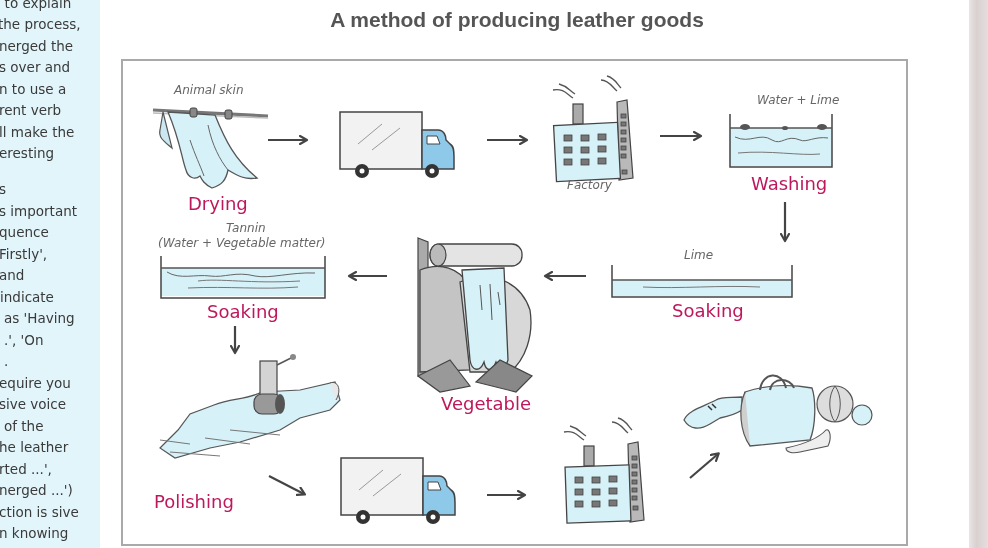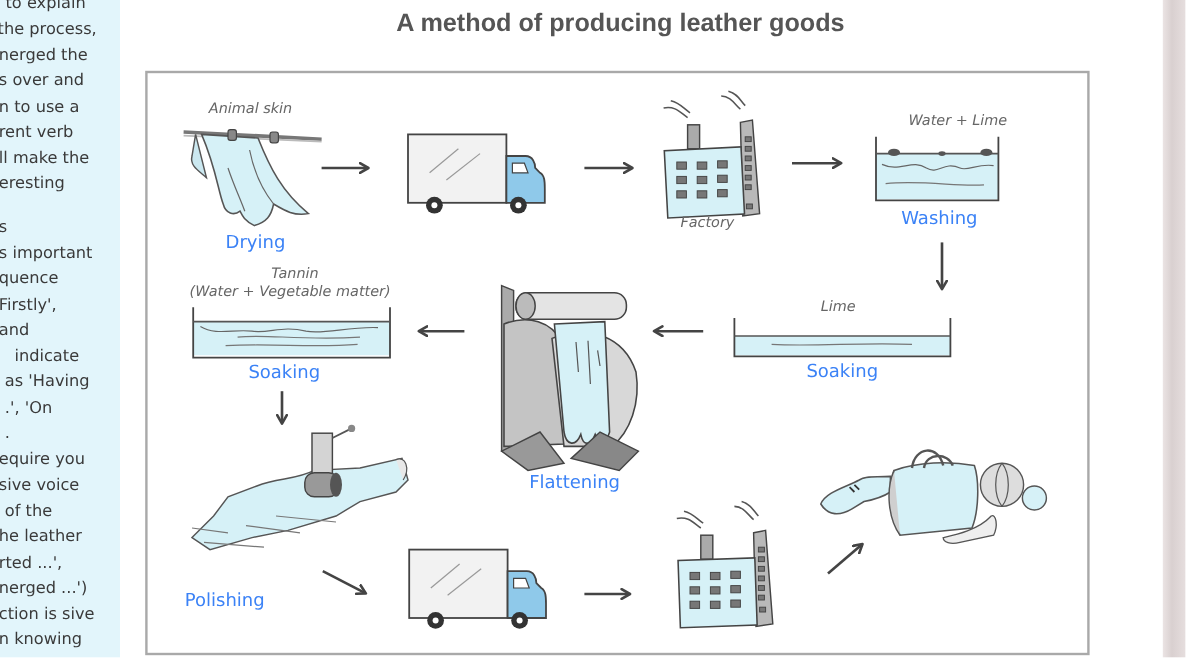--- a/index.html
+++ b/index.html
@@ -24,42 +24,42 @@
       font-family: "Liberation Sans", sans-serif; font-weight: bold; font-size: 21px; color: #555555;
     }
 
     .frame {
       position: absolute; left: 121px; top: 59px; width: 787px; height: 487px;
       border: 2px solid #a9a9a9; background: #ffffff;
     }
 
     .lbl { position: absolute; font-family: "DejaVu Sans", sans-serif; color: #555; white-space: nowrap; }
     .lbl.it { font-style: italic; font-size: 12px; color: #666; }
-    .lbl.st { font-size: 15px; color: #3b82f6; }
+    .lbl.st { font-size: 18px; color: #be185d; }
 
     svg.art { position: absolute; left: 0; top: 0; width: 988px; height: 548px; overflow: visible; }
   </style>
 </head>
 <body>
 
 <div class="sidebar">
   <div class="line" style="left:-8px;top:-7px">e to explain</div>
   <div class="line" style="left:-2px;top:14px">the process,</div>
   <div class="line" style="left:-1px;top:36px">nerged the</div>
   <div class="line" style="left:-1px;top:57px">s over and</div>
   <div class="line" style="left:-1px;top:79px">n to use a</div>
   <div class="line" style="left:-1px;top:100px">rent verb</div>
   <div class="line" style="left:-1px;top:122px">ll make the</div>
   <div class="line" style="left:-1px;top:143px">eresting</div>
   <div class="line" style="left:-1px;top:179px">s</div>
   <div class="line" style="left:-1px;top:201px">s important</div>
   <div class="line" style="left:-1px;top:222px">quence</div>
   <div class="line" style="left:-1px;top:244px">Firstly',</div>
   <div class="line" style="left:-1px;top:265px">and</div>
-  <div class="line" style="left:12px;top:287px">indicate</div>
+  <div class="line" style="left:0;top:287px">indicate</div>
   <div class="line" style="left:4px;top:308px">as 'Having</div>
   <div class="line" style="left:4px;top:330px">.', 'On</div>
   <div class="line" style="left:4px;top:351px">.</div>
   <div class="line" style="left:-1px;top:373px">equire you</div>
   <div class="line" style="left:-1px;top:394px">sive voice</div>
   <div class="line" style="left:4px;top:416px">of the</div>
   <div class="line" style="left:-1px;top:437px">he leather</div>
   <div class="line" style="left:-1px;top:459px">rted ...',</div>
   <div class="line" style="left:-1px;top:480px">nerged ...')</div>
   <div class="line" style="left:-1px;top:502px">ction is sive</div>
@@ -251,19 +251,19 @@
 <div class="lbl st" style="left:188px;top:193px">Drying</div>
 
 <div class="lbl it" style="left:567px;top:178px">Factory</div>
 
 <div class="lbl it" style="left:757px;top:93px">Water + Lime</div>
 <div class="lbl st" style="left:751px;top:173px">Washing</div>
 
 <div class="lbl it" style="left:684px;top:248px">Lime</div>
 <div class="lbl st" style="left:672px;top:300px">Soaking</div>
 
-<div class="lbl st" style="left:441px;top:393px">Flattening</div>
+<div class="lbl st" style="left:441px;top:393px">Vegetable</div>
 
 <div class="lbl it" style="left:226px;top:221px">Tannin</div>
 <div class="lbl it" style="left:158px;top:236px">(Water + Vegetable matter)</div>
 <div class="lbl st" style="left:207px;top:301px">Soaking</div>
 
 <div class="lbl st" style="left:154px;top:491px">Polishing</div>
 
 </body></html>

